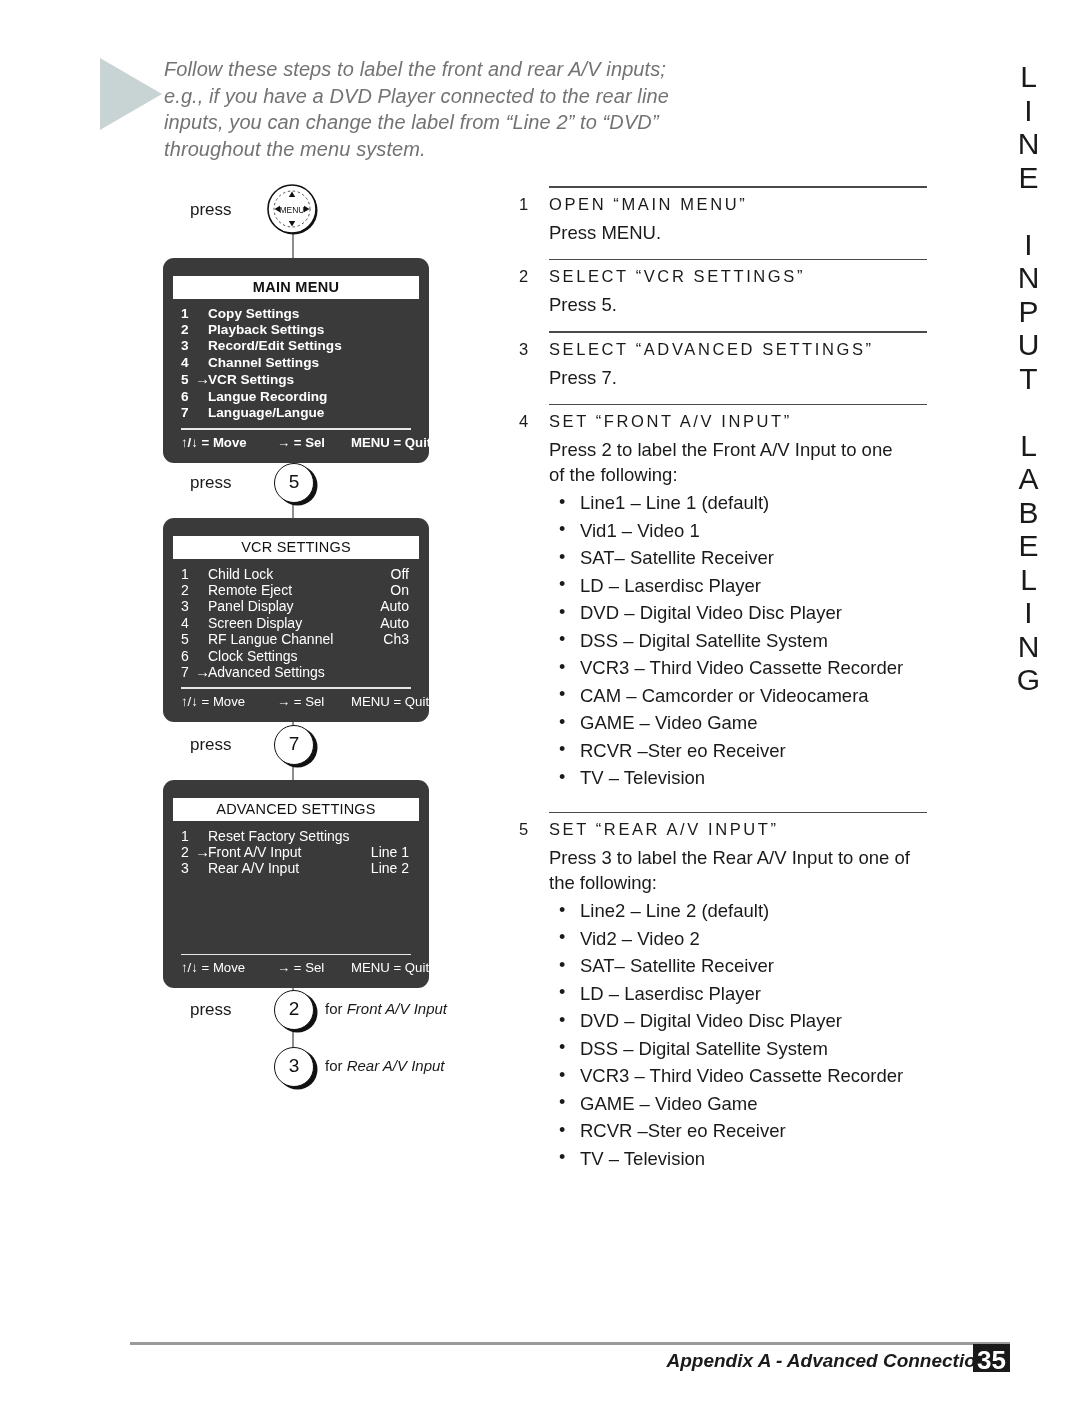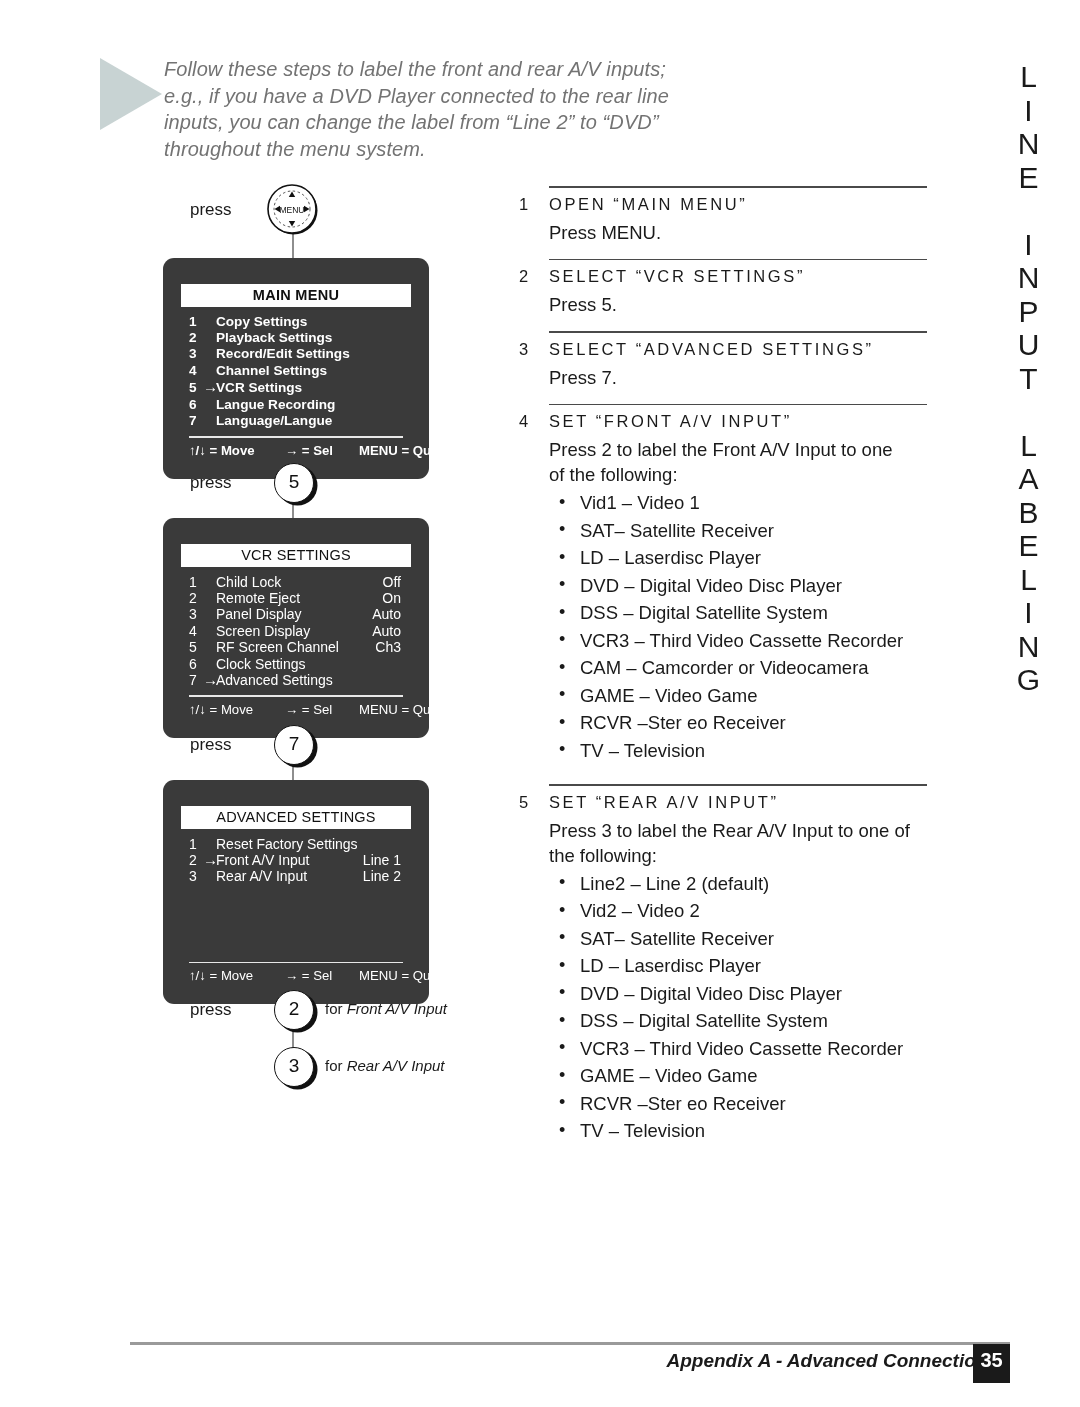--- a/index.html
+++ b/index.html
@@ -112,21 +112,21 @@
 
   
   .osd {
     position: absolute;
     left: 163px;
     width: 266px;
     background: #3a3a3a;
     border-radius: 11px;
     z-index: 2;
     box-sizing: border-box;
-    padding: 12px;
+    padding: 4px;
   }
   .osd-top { height: 14px; }
   .osd-title {
     background: #ffffff;
     color: #111111;
     text-align: center;
     font-size: 14.5px;
     padding: 3px 0 3.5px 0;
     margin: 0 6px;
     letter-spacing: 0.2px;
@@ -236,24 +236,24 @@
     font-style: italic;
     font-weight: bold;
     color: #1a1a1a;
     white-space: nowrap;
   }
   .footer-page {
     position: absolute;
     left: 973px;
     top: 1344px;
     width: 37px;
-    height: 39px;
+    height: 28px;
     background: #1a1a1a;
     color: #ffffff;
-    font-size: 20px;
+    font-size: 26px;
     line-height: 33px;
     text-align: center;
     font-weight: bold;
   }
 </style>
 </head>
 <body>
 
 <div id="page">
 
@@ -371,21 +371,21 @@
           </div>
           <div class="osd-row">
             <span class="osd-num">4</span>
             <span class="osd-arrow"></span>
             <span class="osd-name">Screen Display</span>
             <span class="osd-val">Auto</span>
           </div>
           <div class="osd-row">
             <span class="osd-num">5</span>
             <span class="osd-arrow"></span>
-            <span class="osd-name">RF Screen Channel</span>
+            <span class="osd-name">RF Langue Channel</span>
             <span class="osd-val">Ch3</span>
           </div>
           <div class="osd-row">
             <span class="osd-num">6</span>
             <span class="osd-arrow"></span>
             <span class="osd-name">Clock Settings</span>
             <span class="osd-val"></span>
           </div>
           <div class="osd-row">
             <span class="osd-num">7</span>
@@ -479,20 +479,21 @@
       </div>
       <div class="step">
         <div class="step-rule"></div>
         <div class="step-head">
           <span class="step-num">4</span>
           <span class="step-title">SET “FRONT A/V INPUT”</span>
         </div>
         <div class="step-body" style="white-space: pre-line;">Press 2 to label the Front A/V Input to one
 of the following:</div>
         <ul class="bullets">
+          <li>Line1 – Line 1 (default)</li>
           <li>Vid1 – Video 1</li>
           <li>SAT– Satellite Receiver</li>
           <li>LD – Laserdisc Player</li>
           <li>DVD – Digital Video Disc Player</li>
           <li>DSS – Digital Satellite System</li>
           <li>VCR3 – Third Video Cassette Recorder</li>
           <li>CAM – Camcorder or Videocamera</li>
           <li>GAME – Video Game</li>
           <li>RCVR –Ster eo Receiver</li>
           <li>TV – Television</li>

